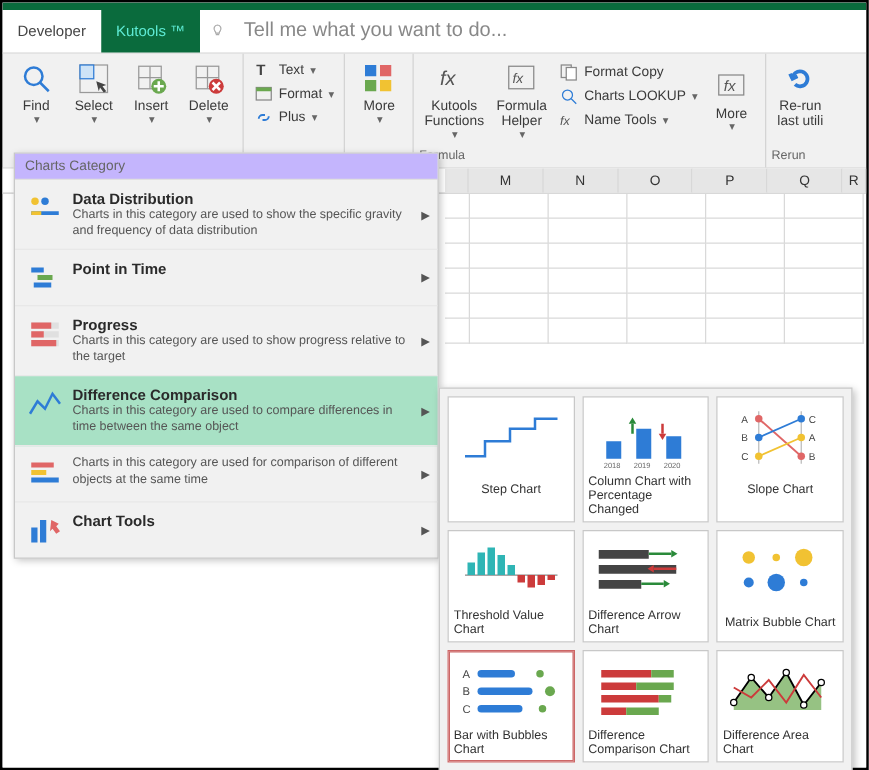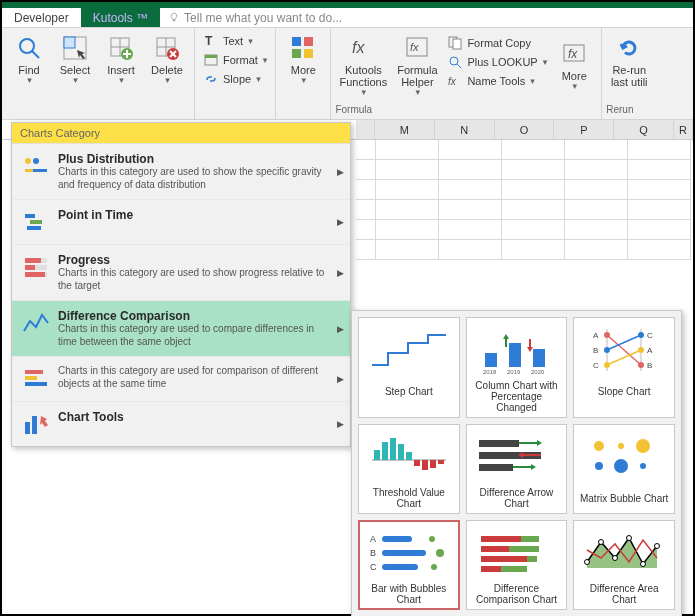--- a/index.html
+++ b/index.html
@@ -1,57 +1,57 @@
 <!DOCTYPE html>
 <html><head>
 <meta charset="utf-8">
 <style>
   * { box-sizing: border-box; margin: 0; padding: 0; font-family: "Segoe UI", Tahoma, sans-serif; }
   body { background: #fff; width: 695px; height: 616px; overflow: hidden; border: 2px solid #000; }
   .titlebar { background: #0a6b3d; height: 6px; }
-  .tabs { background: #fff; height: 20px; display: flex; align-items: stretch; border-bottom: 1px solid #d4d4d4; }
+  .tabs { background: #fff; height: 35px; display: flex; align-items: stretch; border-bottom: 1px solid #d4d4d4; }
   .tab { padding: 3px 12px; font-size: 12px; color: #444; cursor: pointer; display:flex; align-items:center; }
-  .tab.active { background: #0a6b3d; color: #c4b5fd; }
-  .tell-me { color: #888; font-size: 12px; display: flex; align-items: center; gap: 4px; padding-left: 8px; }
+  .tab.active { background: #0a6b3d; color: #5eead4; }
+  .tell-me { color: #888; font-size: 16px; display: flex; align-items: center; gap: 15px; padding-left: 8px; }
   .ribbon { background: #f1f1f1; height: 92px; display: flex; border-bottom: 1px solid #d4d4d4; position: relative; }
   .group { border-right: 1px solid #d4d4d4; padding: 2px 4px; display: flex; flex-direction: column; justify-content: space-between; }
   .group-label { text-align: left; font-size: 10px; color: #666; padding-bottom: 2px; }
   .big-btn { display: flex; flex-direction: column; align-items: center; justify-content: center; width: 46px; padding: 4px 2px; font-size: 11px; color: #3b3b3b; cursor: pointer; text-align:center; line-height:1.1; }
   .big-btn .ico { width: 28px; height: 28px; display: flex; align-items: center; justify-content: center; margin-bottom: 2px; }
   .big-row { display: flex; }
   .small-btns { display: flex; flex-direction: column; gap: 1px; padding-top:2px; }
   .small-btn { display: flex; align-items: center; gap: 4px; font-size: 11px; color: #3b3b3b; padding: 1px 4px; cursor: pointer; white-space: nowrap; }
   .small-btn .sico { width: 16px; height: 16px; display:flex; align-items:center; justify-content:center; }
   .drop-arrow::after { content: "▾"; font-size: 9px; color: #666; margin-left: 1px; }
   
   .sheet-area { position: relative; height: calc(616px - 6px - 24px - 92px - 4px); background: #fff; }
   .col-headers { display: flex; height: 20px; border-bottom: 1px solid #ccc; background:#fff; }
   .col-h { width: 63px; text-align: center; font-size: 11px; color: #333; border-right: 1px solid #d4d4d4; line-height: 20px; background:#e6e6e6; }
   .grid { position: absolute; top: 20px; left: 0; right: 0; bottom: 0; }
   .grid-row { display:flex; height: 20px; }
   .grid-cell { width: 63px; border-right: 1px solid #d9d9d9; border-bottom: 1px solid #d9d9d9; }
 
   
   .dropdown { position: absolute; left: 11px; top: 122px; width: 340px; background: #f1f1f1; border: 1px solid #c8c8c8; box-shadow: 2px 2px 6px rgba(0,0,0,0.25); z-index: 10; }
-  .dropdown-header { font-size: 11px; color: #666; padding: 4px 8px; border-bottom: 1px solid #e0e0e0; background:#fde047; }
+  .dropdown-header { font-size: 11px; color: #666; padding: 4px 8px; border-bottom: 1px solid #e0e0e0; background:#c4b5fd; }
   .cat-item { display: flex; gap: 8px; padding: 8px 10px; border-bottom: 1px solid #e8e8e8; cursor: pointer; position:relative; }
   .cat-item:last-child { border-bottom:none; }
   .cat-item.selected { background: #a8e1c5; }
   .cat-ico { width: 28px; height: 28px; flex-shrink: 0; display:flex; align-items:center; justify-content:center; }
   .cat-text { flex: 1; padding-right: 14px; }
   .cat-title { font-size: 12px; font-weight: 600; color: #2a2a2a; }
   .cat-desc { font-size: 10px; color: #555; line-height: 1.25; }
   .cat-item .arrow { position:absolute; right:6px; top:50%; transform:translateY(-50%); font-size:9px; color:#555; }
 
   
   .gallery { position: absolute; left: 351px; top: 310px; width: 331px; background: #f1f1f1; border: 1px solid #c8c8c8; box-shadow: 2px 2px 6px rgba(0,0,0,0.25); z-index: 11; padding: 6px; display: grid; grid-template-columns: repeat(3, 1fr); gap: 6px; }
   .chart-opt { border: 1px solid #c8c8c8; background: #fff; display: flex; flex-direction: column; align-items: center; padding: 4px; cursor: pointer; }
   .chart-opt.highlight { border: 1px solid #c66; box-shadow: 0 0 0 1px #c66 inset; }
   .thumb { width: 90px; height: 56px; display:flex; align-items:center; justify-content:center; }
-  .chart-label { font-size: 10px; text-align: center; color: #333; line-height: 1.1; margin-top: 2px; min-height: 22px; display:flex; align-items:center; }
+  .chart-label { font-size: 10px; text-align: left; color: #333; line-height: 1.1; margin-top: 2px; min-height: 22px; display:flex; align-items:center; }
 
   svg { display:block; }
 </style>
 </head>
 <body>
 
 <div class="titlebar"></div>
 
 <div class="tabs">
   <div class="tab">Developer</div>
@@ -137,21 +137,21 @@
             </svg>
           </span>
         <span>Format</span>
       </div>
       <div class="small-btn drop-arrow">
         <span class="sico">
             <svg width="14" height="14" viewBox="0 0 14 14">
               <path d="M3 8a3 3 0 0 1 3-3h2M11 6a3 3 0 0 1-3 3H6" fill="none" stroke="#2e7cd6" stroke-width="1.5"></path>
             </svg>
           </span>
-        <span>Slope</span>
+        <span>Plus</span>
       </div>
     </div>
     <div class="group-label">&nbsp;</div>
   </div>
 
   <div class="group">
     <div class="big-row">
       <div class="big-btn drop-arrow">
         <span class="ico">
           <svg width="28" height="28" viewBox="0 0 28 28">
@@ -196,21 +196,21 @@
             </span>
           <span>Format Copy</span>
         </div>
         <div class="small-btn drop-arrow">
           <span class="sico">
               <svg width="14" height="14" viewBox="0 0 14 14">
                 <circle cx="6" cy="6" r="4" fill="none" stroke="#2e7cd6"></circle>
                 <line x1="9" y1="9" x2="13" y2="13" stroke="#2e7cd6"></line>
               </svg>
             </span>
-          <span>Plus LOOKUP</span>
+          <span>Charts LOOKUP</span>
         </div>
         <div class="small-btn drop-arrow">
           <span class="sico">
               <svg width="14" height="14" viewBox="0 0 14 14">
                 <text x="0" y="11" font-size="10" font-style="italic" fill="#555">fx</text>
               </svg>
             </span>
           <span>Name Tools</span>
         </div>
       </div>
@@ -311,21 +311,21 @@
   <div class="cat-item">
     <span class="cat-ico">
         <svg width="28" height="28" viewBox="0 0 28 28">
           <circle cx="6" cy="9" r="3" fill="#f1c232"></circle>
           <circle cx="14" cy="9" r="3" fill="#2e7cd6"></circle>
           <rect x="3" y="17" width="22" height="3" fill="#2e7cd6"></rect>
           <rect x="3" y="17" width="8" height="3" fill="#f1c232"></rect>
         </svg>
       </span>
     <div class="cat-text">
-      <div class="cat-title">Plus Distribution</div>
+      <div class="cat-title">Data Distribution</div>
       <div class="cat-desc">Charts in this category are used to show the specific gravity and frequency of data distribution</div>
     </div>
     <span class="arrow">▶</span>
   </div>
 
   <div class="cat-item">
     <span class="cat-ico">
         <svg width="28" height="28" viewBox="0 0 28 28">
           <rect x="3" y="6" width="10" height="4" fill="#2e7cd6"></rect>
           <rect x="8" y="12" width="12" height="4" fill="#6aa84f"></rect>

